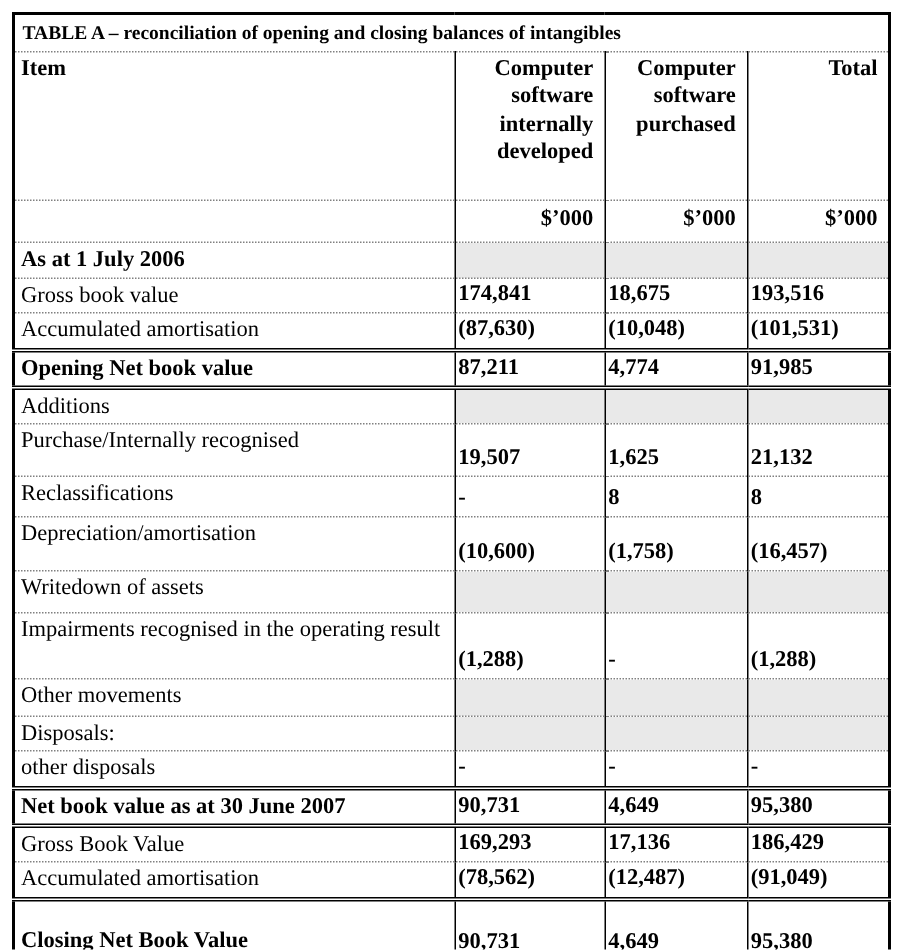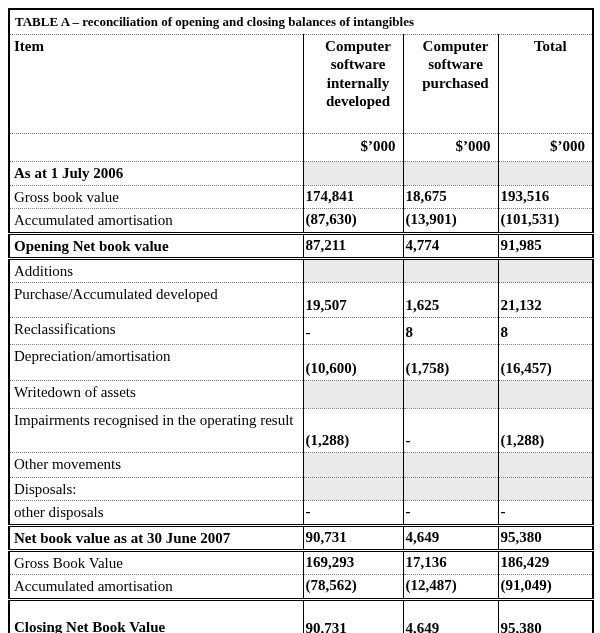--- a/index.html
+++ b/index.html
@@ -38,21 +38,21 @@
 
   th.title {
     text-align: left;
     font-weight: bold;
     padding: 2px 5px 3px 5px;
     height: 19px;
     font-size: 13px;
   }
   tr.hdr th {
     font-weight: bold;
-    text-align: center;
+    text-align: right;
     vertical-align: top;
     padding: 2px 7px 2px 17px;
     height: 94px;
   }
   tr.hdr th.label {
     text-align: left;
     padding: 2px 4px;
   }
   tr.unit th {
     font-weight: bold;
@@ -116,37 +116,37 @@
         </tr>
         <tr style="height: 19px;">
           <td class="label">Gross book value</td>
           <td class="num">174,841</td>
           <td class="num">18,675</td>
           <td class="num">193,516</td>
         </tr>
         <tr style="height: 19px;">
           <td class="label">Accumulated amortisation</td>
           <td class="num">(87,630)</td>
-          <td class="num">(13,901)</td>
+          <td class="num">(10,048)</td>
           <td class="num">(101,531)</td>
         </tr>
         <tr class="key" style="height: 22px;">
           <td class="label b">Opening Net book value</td>
           <td class="num">87,211</td>
           <td class="num">4,774</td>
           <td class="num">91,985</td>
         </tr>
         <tr style="height: 21px;">
           <td class="label">Additions</td>
           <td class="num" style="background: rgb(233, 233, 233);"></td>
           <td class="num" style="background: rgb(233, 233, 233);"></td>
           <td class="num" style="background: rgb(233, 233, 233);"></td>
         </tr>
         <tr style="height: 35px;">
-          <td class="label">Purchase/Accumulated developed</td>
+          <td class="label">Purchase/Internally recognised</td>
           <td class="num">19,507</td>
           <td class="num">1,625</td>
           <td class="num">21,132</td>
         </tr>
         <tr style="height: 27px;">
           <td class="label">Reclassifications</td>
           <td class="num">-</td>
           <td class="num">8</td>
           <td class="num">8</td>
         </tr>

